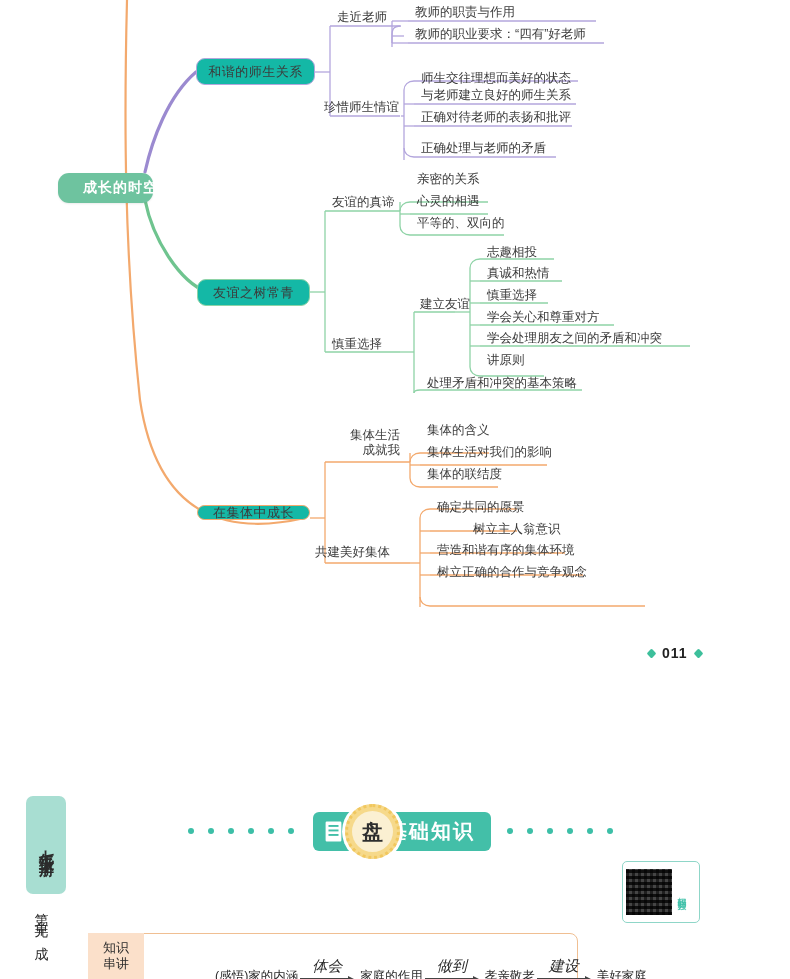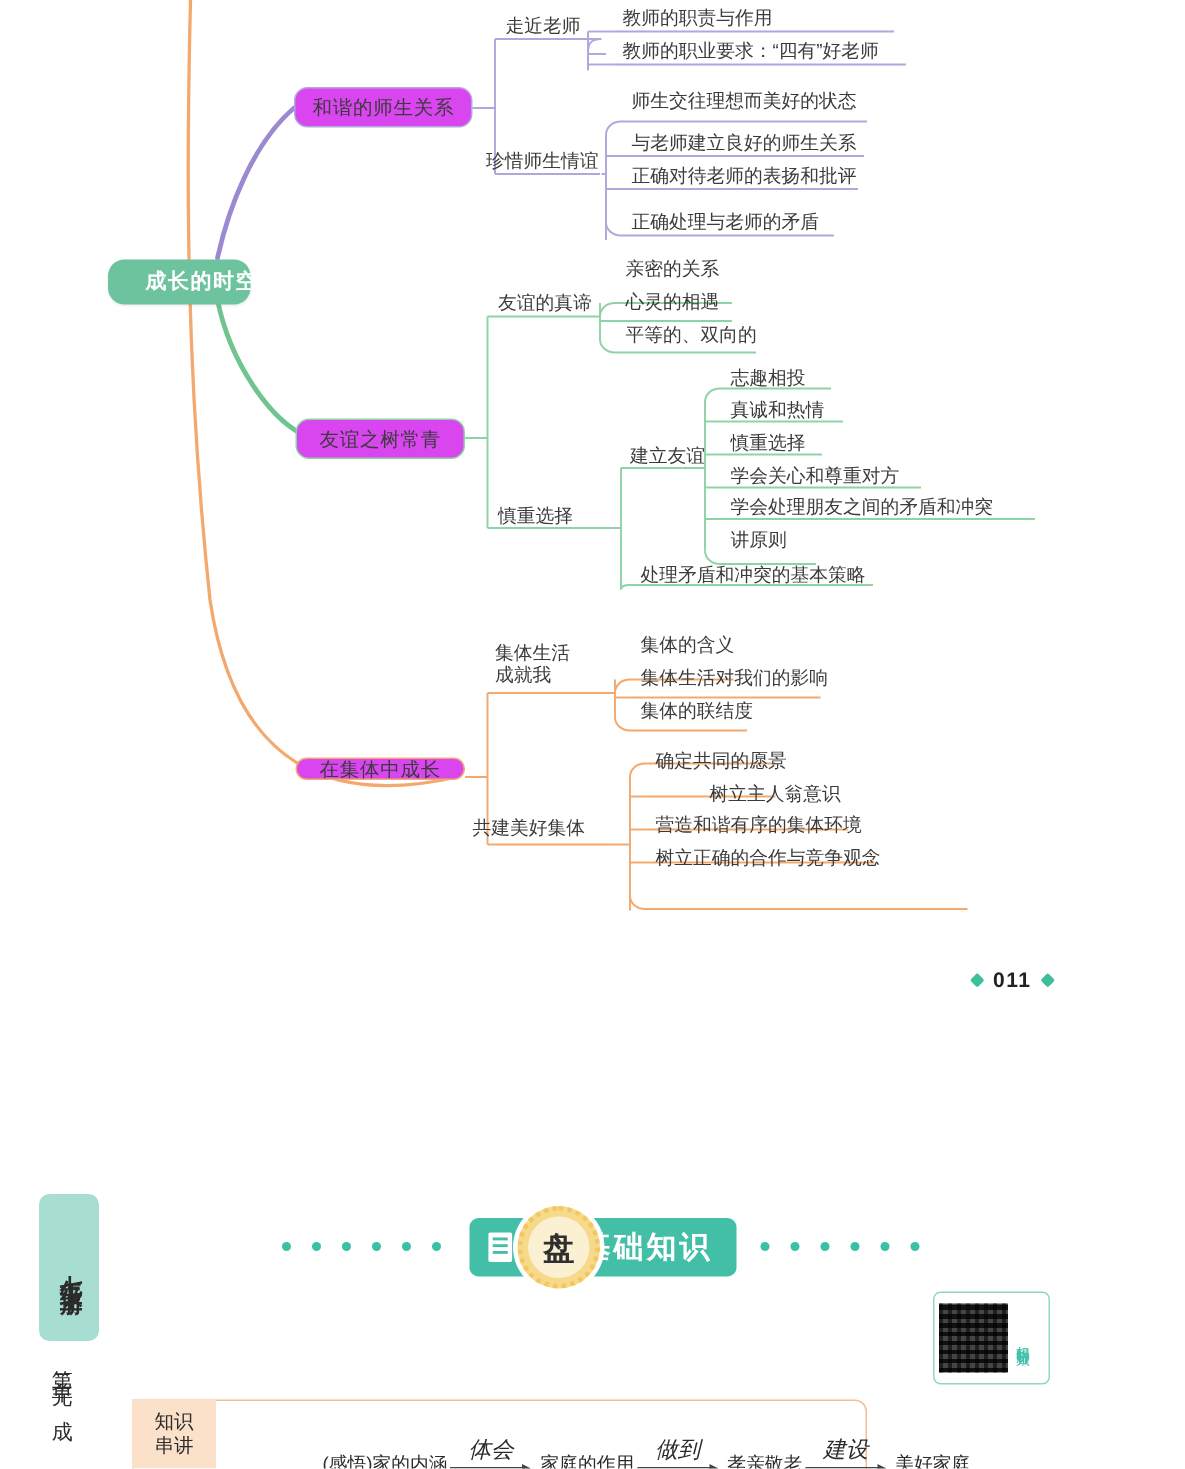--- a/index.html
+++ b/index.html
@@ -14,29 +14,29 @@
   
   .node{
     position:absolute;box-sizing:border-box;display:flex;align-items:center;justify-content:center;
     font-size:13px;letter-spacing:.5px;white-space:nowrap;
   }
   .root{
     background:#6ec39f;color:#ffffff;font-weight:bold;font-size:14px;
     border-radius:11px;letter-spacing:1px;
     box-shadow:0 1px 2px rgba(0,0,0,.08);
   }
-  .branch{background:#d946ef;border:1.3px solid #b3a6dd;border-radius:9px;color:#3b3b3b;}
+  .branch{background:#14b8a6;border:1.3px solid #b3a6dd;border-radius:9px;color:#3b3b3b;}
   .branch.green{border-color:#8ed3a6;}
   .branch.orange{border-color:#f3a96d;}
 
   
   .sub{
     position:absolute;font-size:12.5px;color:#3b3b3b;white-space:nowrap;line-height:15px;
   }
-  .sub.two{text-align:left;}
+  .sub.two{text-align:right;}
 
   
   .leaf{
     position:absolute;font-size:12.5px;color:#3b3b3b;white-space:nowrap;line-height:15px;
     padding-left:3px;
   }
 
   
   .pagenum{
     position:absolute;left:648px;top:645px;display:flex;align-items:center;gap:7px;
@@ -210,42 +210,42 @@
         <path d="M430,531 H517"></path>
       <path d="M420,553 H430"></path>
         <path d="M430,553 H565"></path>
       <path d="M420,575 H430"></path>
         <path d="M430,575 H583"></path>
       <path d="M420,597 C420,602 424,606 430,606"></path>
       <path d="M430,606 H645"></path>
     </g>
   </svg>
 
-  <div class="node root" style="left:72px;top:173px;width:95px;height:30px;padding-left:30px;">
+  <div class="node root" style="left:58px;top:173px;width:95px;height:30px;padding-left:30px;">
     <span>成长的时空</span>
   </div>
 
   <div class="node branch" style="left:196px;top:58px;width:119px;height:27px;">
     <span>和谐的师生关系</span>
   </div>
 
   <div class="node branch green" style="left:197px;top:279px;width:113px;height:27px;">
     <span>友谊之树常青</span>
   </div>
 
   <div class="node branch orange" style="left:197px;top:505px;width:113px;height:15px;">
     <span>在集体中成长</span>
   </div>
 
   <div class="sub" style="left:337px;top:10px;">走近老师</div>
   <div class="sub" style="left:324px;top:100px;">珍惜师生情谊</div>
 
   <div class="leaf" style="left:412px;top:5px;">教师的职责与作用</div>
   <div class="leaf" style="left:412px;top:27px;">教师的职业要求：“四有”好老师</div>
-  <div class="leaf" style="left:418px;top:60px;">师生交往理想而美好的状态</div>
+  <div class="leaf" style="left:418px;top:71px;">师生交往理想而美好的状态</div>
   <div class="leaf" style="left:418px;top:88px;">与老师建立良好的师生关系</div>
   <div class="leaf" style="left:418px;top:110px;">正确对待老师的表扬和批评</div>
   <div class="leaf" style="left:418px;top:141px;">正确处理与老师的矛盾</div>
 
   <div class="sub" style="left:332px;top:195px;">友谊的真谛</div>
   <div class="sub" style="left:332px;top:337px;">慎重选择</div>
   <div class="sub" style="left:420px;top:297px;">建立友谊</div>
 
   <div class="leaf" style="left:414px;top:172px;">亲密的关系</div>
   <div class="leaf" style="left:414px;top:194px;">心灵的相遇</div>

